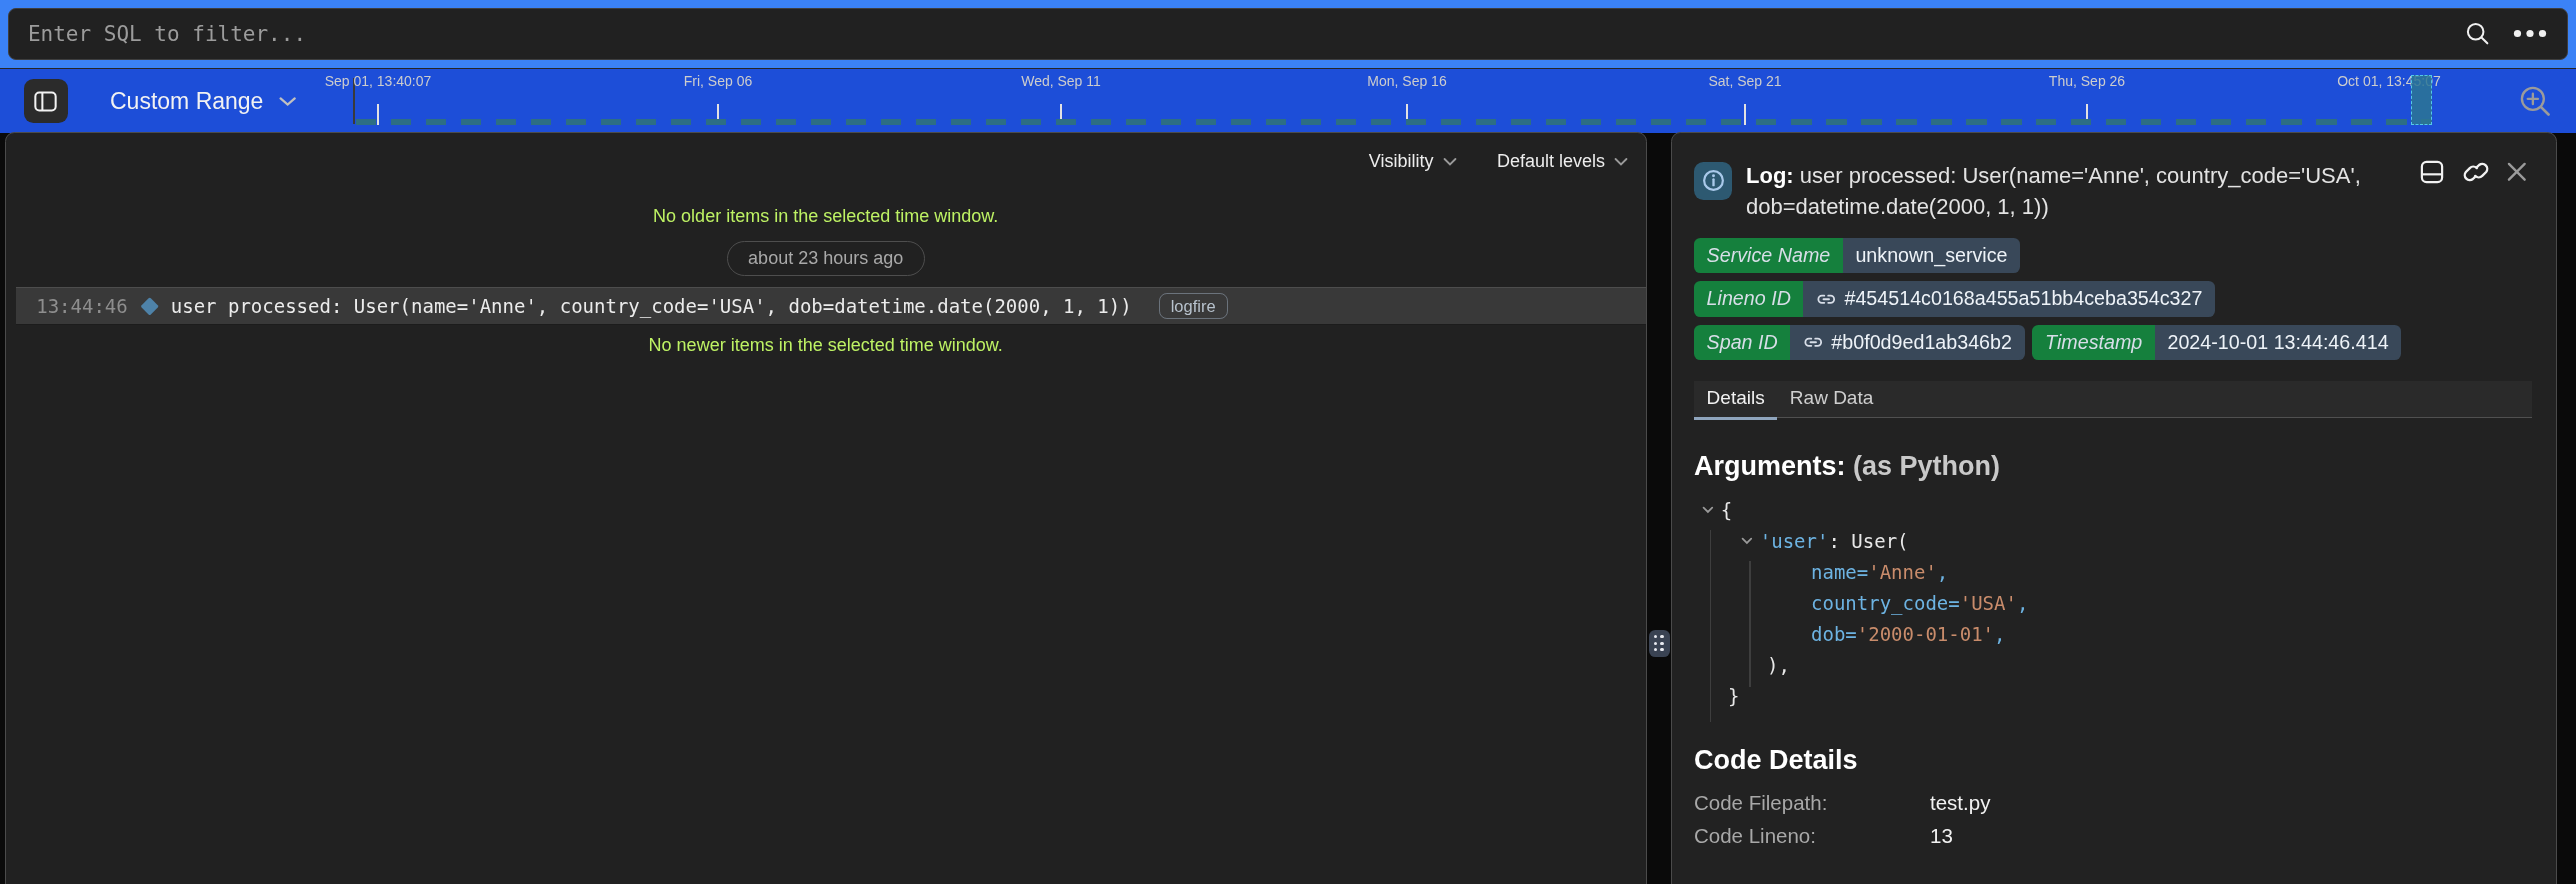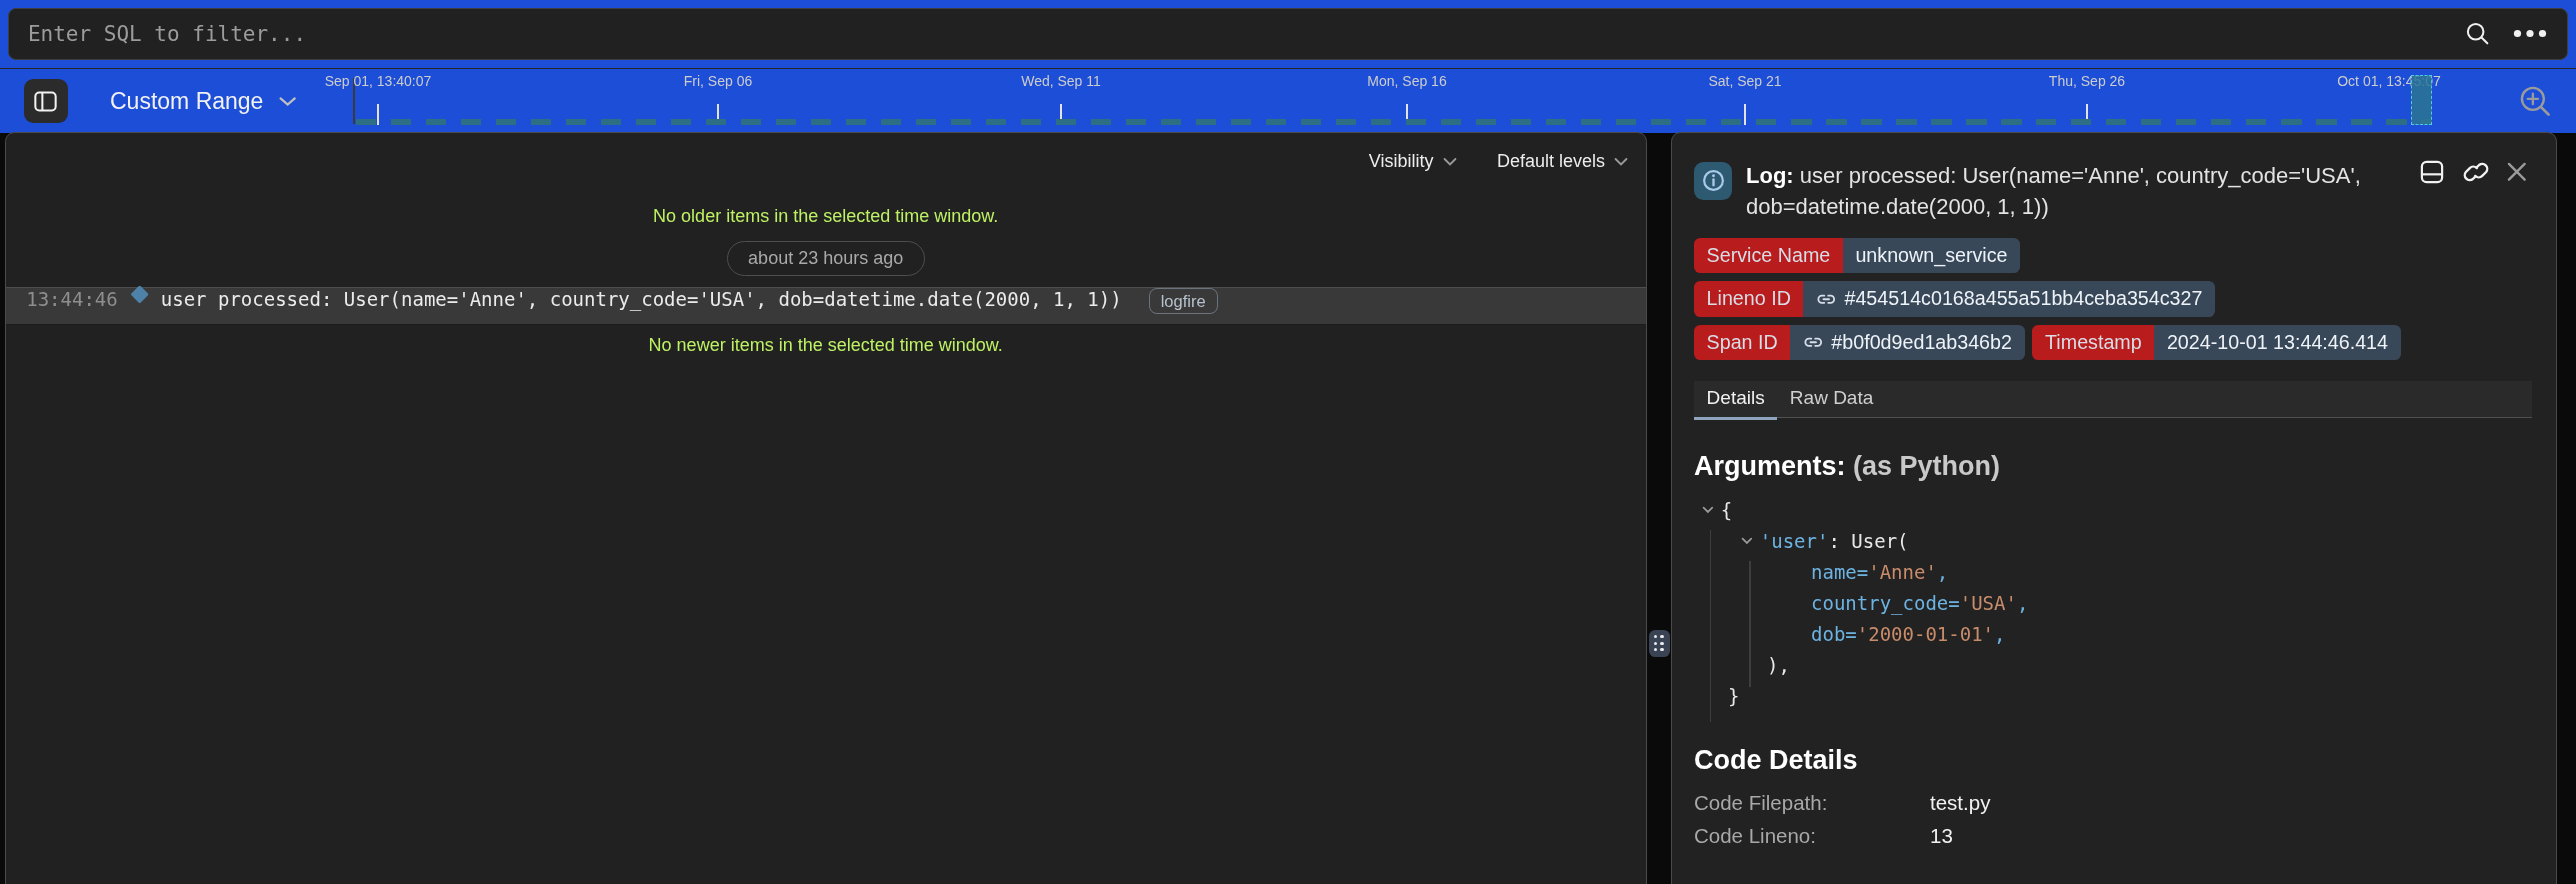--- a/index.html
+++ b/index.html
@@ -5,21 +5,21 @@
   * { margin:0; padding:0; box-sizing:border-box; }
   html,body { background:#0a0a0a; }
   body {
     width:2576px; height:885px; position:relative; overflow:hidden;
     font-family:"Liberation Sans", sans-serif; color:#e8e8e8;
     -webkit-font-smoothing:antialiased;
   }
   .mono { font-family:"DejaVu Sans Mono", monospace; }
 
   
-  .topbar { position:absolute; left:0; top:0; width:2576px; height:68px; background:#1d4ed8; }
+  .topbar { position:absolute; left:0; top:0; width:2576px; height:68px; background:#3b82f6; }
   .sql-box {
     position:absolute; left:7.9px; right:7.9px; top:7.9px; height:52px;
     background:#212121; border:1.6px solid #3e3e3e; border-radius:7.9px;
     display:flex; align-items:center; padding:0 19px;
   }
   .sql-input {
     flex:1; background:transparent; border:none; outline:none;
     font-family:"DejaVu Sans Mono", monospace; font-size:21px; color:#e8e8e8;
   }
   .sql-input::placeholder { color:#9c9c9c; }
@@ -65,21 +65,21 @@
   .dropdown { display:flex; align-items:center; gap:9.4px; cursor:pointer; font-size:18px; color:#ededed; }
   .centered-msg { margin-top:15.7px; text-align:center; font-size:18px; color:#bef264; }
   .centered-msg.second { margin-top:9.4px; }
   .time-pill {
     margin:14px auto 0; width:max-content; padding:6.3px 20.5px;
     border:1.6px solid #4e4e4e; border-radius:20.5px; font-size:18px; color:#a9a9a9;
   }
   .log-row {
     margin-top:11px; height:38px; background:#393939;
     border-top:0.8px solid #4d4d4d; border-bottom:0.8px solid #1c1c1c;
-    display:flex; align-items:flex-start; padding-left:20.5px; cursor:pointer;
+    display:flex; align-items:center; padding-left:20.5px; cursor:pointer;margin-left:10px;
   }
   .log-time { font-size:19px; color:#8e8e8e; }
   .diamond { width:13.4px; height:13.4px; background:#4e82a8; transform:rotate(45deg); border-radius:1.6px; margin:0 14px 0 15.7px; flex:none; }
   .log-msg { font-size:19px; color:#ebebeb; white-space:nowrap; }
   .logfire-tag {
     margin-left:27px; padding:2.4px 11px; border:1.6px solid rgba(150,164,180,0.55);
     border-radius:7.9px; font-size:16.5px; color:#b7c2cd;
   }
 
   
@@ -89,21 +89,21 @@
     width:38px; height:38px; background:#2d5971; border-radius:9.4px; flex:none;
     display:flex; align-items:center; justify-content:center; margin-top:1.6px;
   }
   .detail-title { margin-left:14px; max-width:677px; font-size:22px; line-height:31px; color:#e3e3e3; }
   .detail-title b { color:#ffffff; }
   .header-icons { position:absolute; top:25px; right:27px; display:flex; align-items:center; gap:15.7px; }
 
   .badges { margin-top:15.7px; display:flex; flex-wrap:wrap; gap:7.9px; max-width:795px; }
   .badge { display:flex; align-items:stretch; border-radius:6.3px; overflow:hidden; font-size:19.7px; }
   .badge .blabel {
-    background:#b91c1c; color:#d8dee8; 
+    background:#15803d; color:#d8dee8; font-style:italic;
     padding:6.3px 12.6px; display:flex; align-items:center;
   }
   .badge .bvalue {
     background:#394859; color:#eef3f8;
     padding:6.3px 12.6px; display:flex; align-items:center; gap:7.9px;
   }
 
   .tabs { margin-top:20.5px; background:#2a2a2a; border-bottom:1.6px solid #505050; display:flex; }
   .tab { padding:6.3px 12.6px 7.9px; font-size:19px; color:#cfcfcf; cursor:pointer; position:relative; }
   .tab.active { color:#f2f2f2; }

